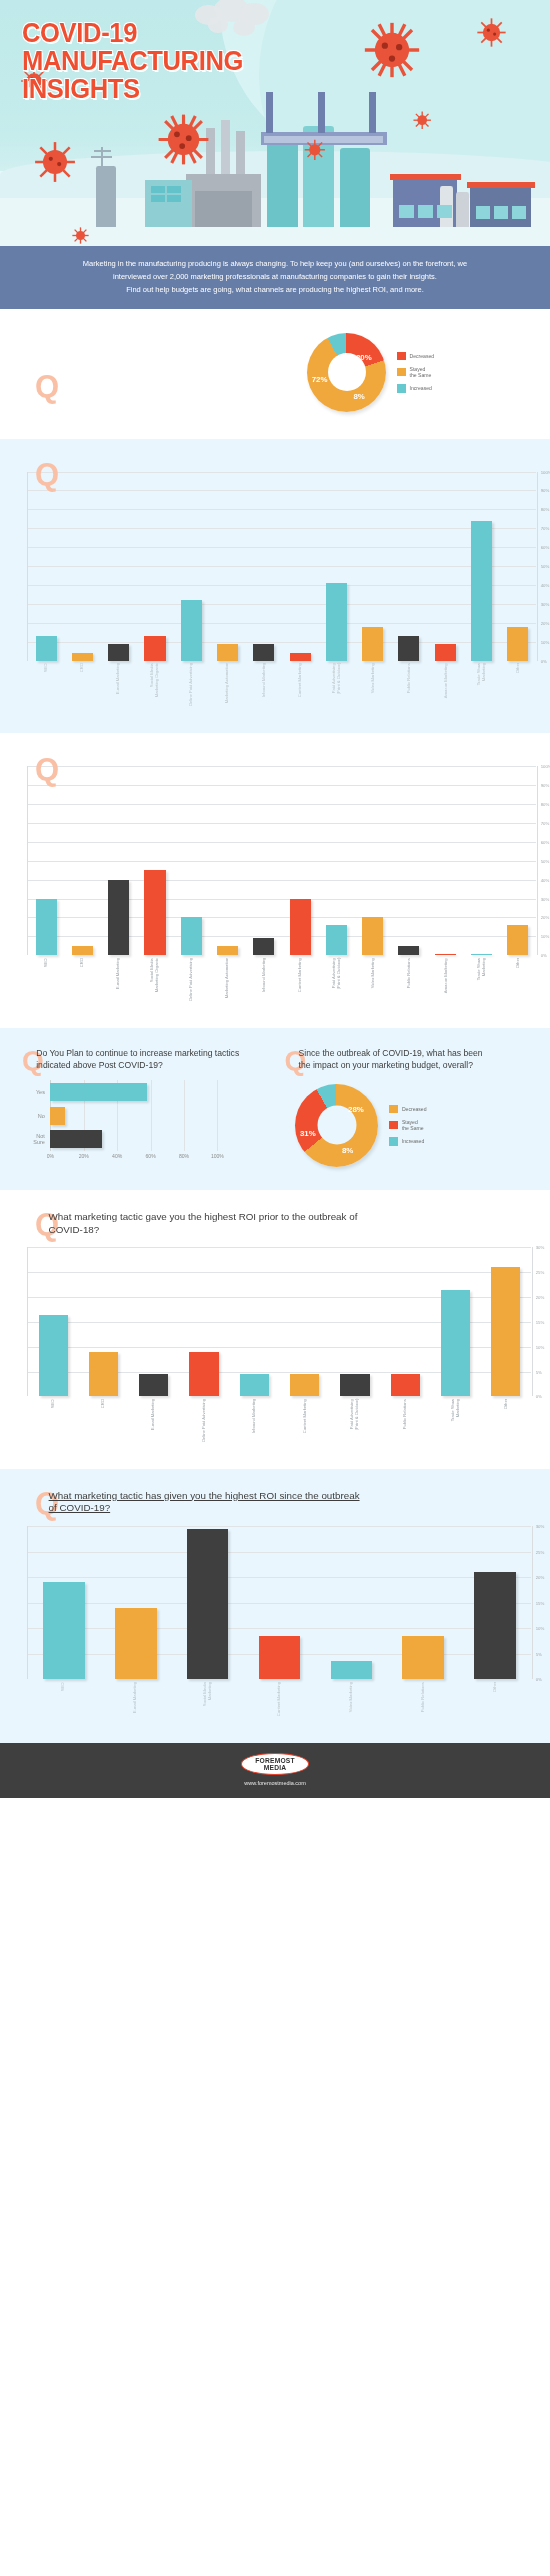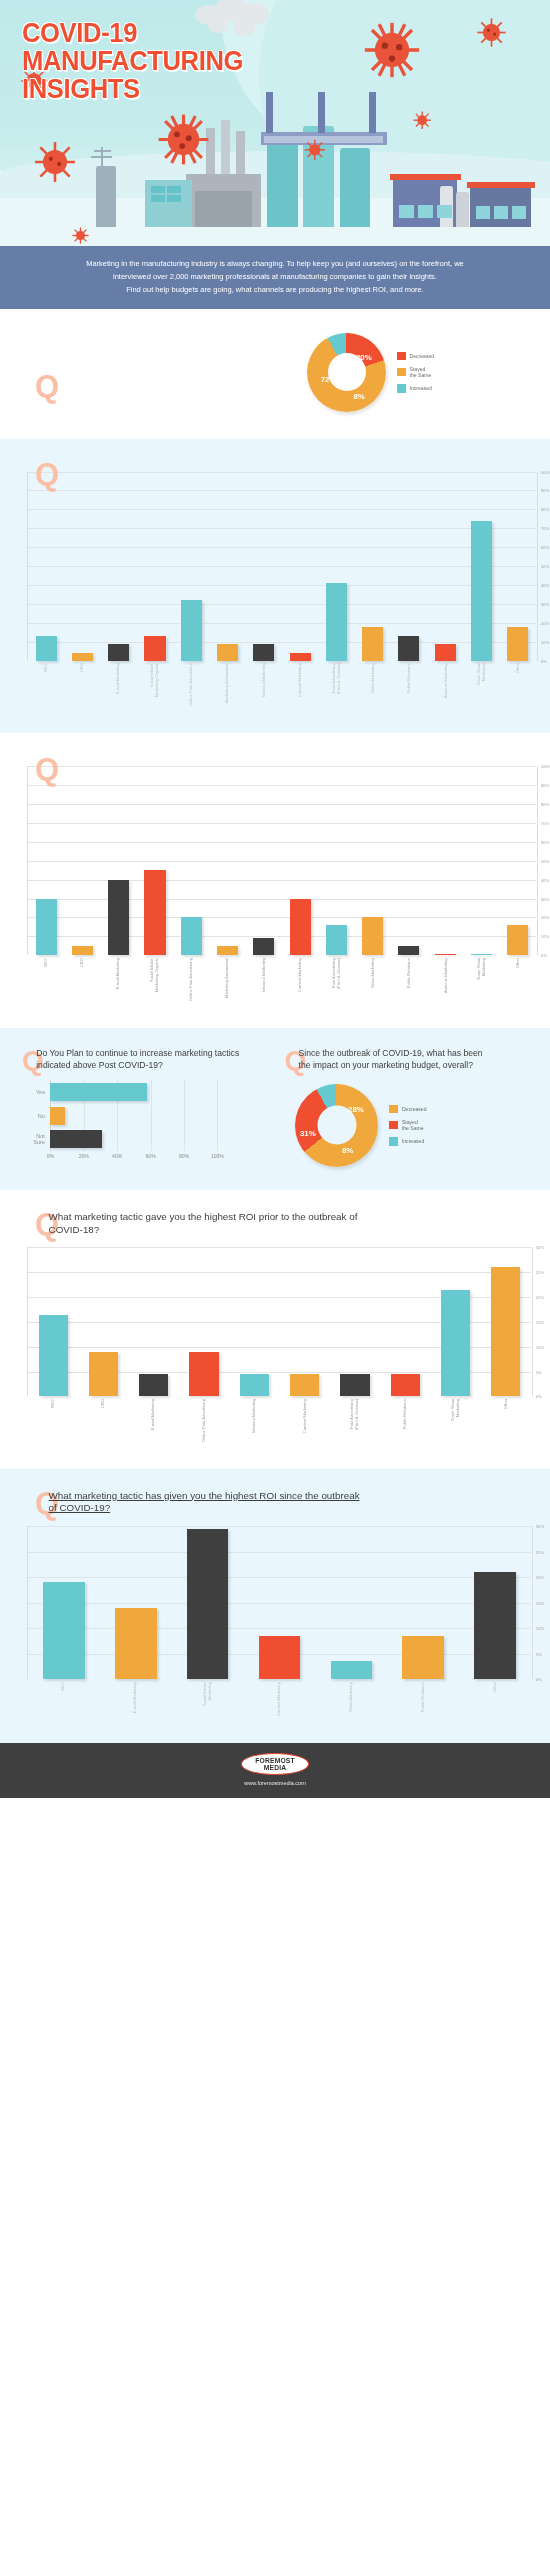--- a/index.html
+++ b/index.html
@@ -301,35 +301,35 @@
         <line x1="21" y1="3" x2="21" y2="39"></line>
           <line x1="3" y1="21" x2="39" y2="21"></line>
         <line x1="8" y1="8" x2="34" y2="34"></line>
           <line x1="34" y1="8" x2="8" y2="34"></line>
       </g>
       <circle cx="21" cy="21" r="10" fill="#e8533a"></circle>
     </svg>
   </div>
 
   <div class="intro">
-    <div>Marketing in the manufacturing industry is always changing. To help keep you (and ourselves) on the forefront, we</div>
+    <div>Marketing in the manufacturing producing is always changing. To help keep you (and ourselves) on the forefront, we</div>
     <div>interviewed over 2,000 marketing professionals at manufacturing companies to gain their insights.</div>
     <div>Find out help budgets are going, what channels are producing the highest ROI, and more.</div>
   </div>
 
   <div class="sec white" style="padding:23.6px 0 27px;">
     <div style="display:flex; align-items:center;">
       <div class="q-row" style="flex:0 0 307px; padding-left:36px;">
         <div class="q-mark">Q</div>
       </div>
       <div class="donut-wrap">
         <div class="donut" id="donut1" style="width: 79px; height: 79px; background: conic-gradient(rgb(240, 78, 48) 0%, rgb(240, 78, 48) 20%, rgb(240, 168, 60) 20%, rgb(240, 168, 60) 92%, rgb(102, 201, 207) 92%, rgb(102, 201, 207) 100%); box-shadow: rgba(0, 0, 0, 0.12) 1.6px 2.4px 3.9px;">
           <div class="hole" style="width:38px; height:38px;"></div>
           <div class="lbl" style="left:72%; top:31%;">20%</div>
-          <div class="lbl" style="left:16%; top:59%;margin-left:9px;">72%</div>
+          <div class="lbl" style="left:16%; top:59%;">72%</div>
           <div class="lbl" style="left:66%; top:80%;">8%</div>
         </div>
         <div class="legend">
           <div class="legend-item">
             <span class="sw" style="background:#f04e30;"></span>
             <span>Decreased</span>
           </div>
           <div class="legend-item">
             <span class="sw" style="background:#f0a83c;"></span>
             <span style="white-space:pre-line">Stayed

